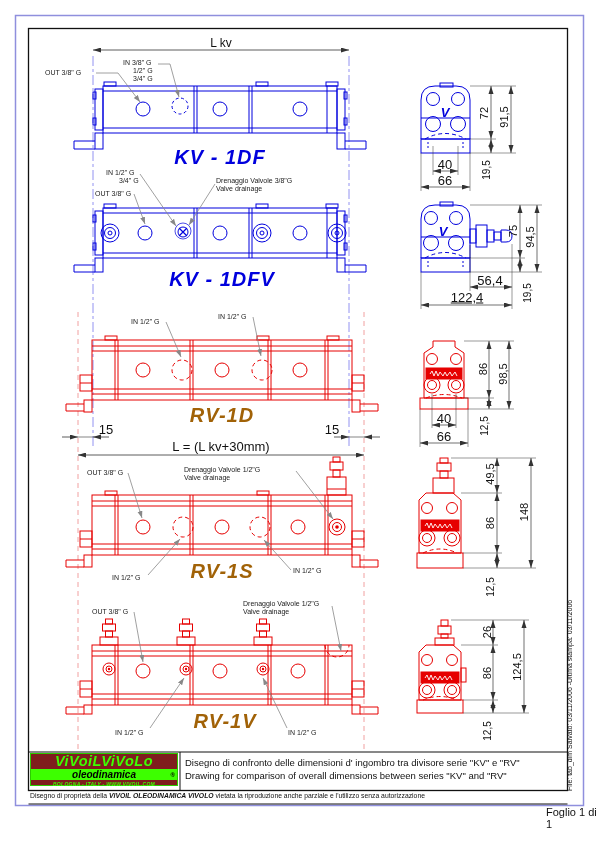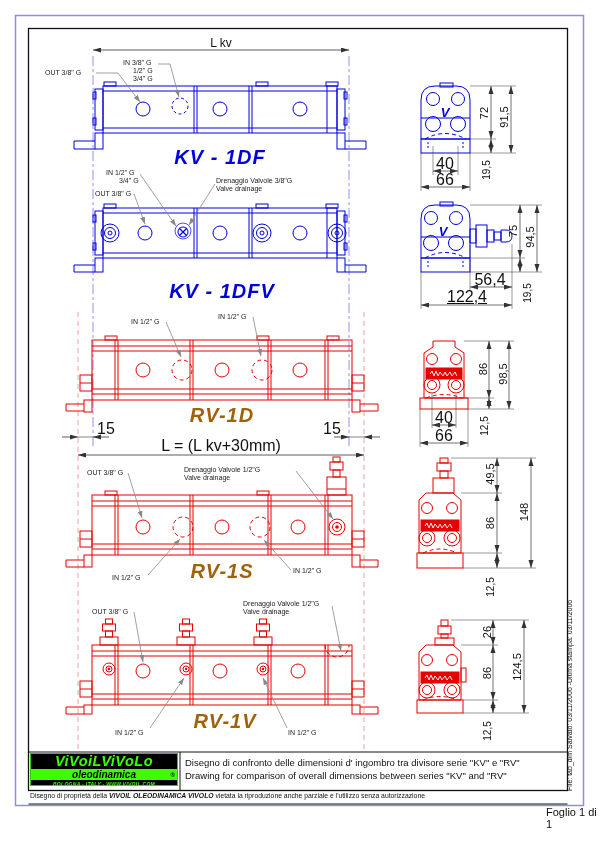--- a/index.html
+++ b/index.html
@@ -1,34 +1,34 @@
 <!DOCTYPE html>
 <html><head>
 <meta charset="utf-8">
 <style>
   html,body{margin:0;padding:0;}
   body{width:600px;height:849px;position:relative;background:#ffffff;
        font-family:"Liberation Sans",sans-serif;overflow:hidden;}
   #sheet{position:absolute;left:0;top:0;width:600px;height:849px;}
   svg{position:absolute;left:0;top:0;}
   .lbl{position:absolute;font-size:7px;color:#1a1a1a;white-space:nowrap;line-height:1.15;}
-  .dim{position:absolute;font-size:16px;color:#111;white-space:nowrap;
+  .dim{position:absolute;font-size:13px;color:#111;white-space:nowrap;
        transform:translate(-50%,-50%);}
   .vdim{position:absolute;font-size:11px;color:#111;white-space:nowrap;
        transform:translate(-50%,-50%) rotate(-90deg);}
   .model{position:absolute;font-weight:bold;font-style:italic;font-size:20px;
        letter-spacing:1px;transform:translateX(-50%);white-space:nowrap;text-align:right;}
   .model.blue{color:#0000dd;}
   .model.red{color:#a16207;}
   .vlogo{position:absolute;color:#0000dd;font-weight:bold;font-style:italic;
        font-size:13px;transform:translate(-50%,-50%);}
   .dimsm{font-size:10px;}
   
   #logo-box{position:absolute;left:30px;top:753px;width:148px;height:33px;
-       background:#000000;border:1px solid #2ccc00;box-sizing:border-box;text-align:center;}
+       background:#7f1d1d;border:1px solid #2ccc00;box-sizing:border-box;text-align:center;}
   #logo-line1{font-weight:bold;font-style:italic;font-size:14.5px;color:#3dff00;
        letter-spacing:0.5px;line-height:15px;}
   #logo-line2{background:#3dff00;color:#000;font-weight:bold;font-style:italic;
        font-size:10px;line-height:11px;position:relative;}
   #logo-reg{position:absolute;right:2px;top:1px;font-size:6px;font-style:normal;}
   #logo-line3{color:#3dff00;font-weight:bold;font-style:italic;font-size:5px;
        line-height:8px;letter-spacing:0.3px;}
   #title-box{position:absolute;left:180px;top:752px;width:388px;height:21px;
        box-sizing:border-box;padding:4px 0 0 5px;font-size:9.5px;color:#111;line-height:13px;}
   #property-strip{position:absolute;left:28px;top:792px;width:540px;height:12px;
@@ -469,21 +469,21 @@
   <div class="vdim" style="left:504px;top:117px;">91,5</div>
   <div class="dim" style="left:445px;top:164px;">40</div>
   <div class="dim" style="left:445px;top:180px;">66</div>
   <div class="vdim dimsm" style="left:486px;top:170px;">19,5</div>
 
   <div class="lbl" style="left:106px;top:169px;">IN  1/2" G</div>
   <div class="lbl" style="left:119px;top:177px;">3/4" G</div>
   <div class="lbl" style="left:95px;top:190px;">OUT 3/8" G</div>
   <div class="lbl" style="left:216px;top:177px;">Drenaggio Valvole 3/8"G</div>
   <div class="lbl" style="left:216px;top:185px;">Valve drainage</div>
-  <div class="model blue" style="left:222px;top:280px;">KV - 1DFV</div>
+  <div class="model blue" style="left:222px;top:268px;">KV - 1DFV</div>
   <div class="vlogo" style="left:443px;top:231px;">V</div>
   <div class="vdim" style="left:513px;top:231px;">75</div>
   <div class="vdim" style="left:530px;top:237px;">94,5</div>
   <div class="dim" style="left:490px;top:280px;">56,4</div>
   <div class="dim" style="left:467px;top:297px;text-decoration:underline;">122,4</div>
   <div class="vdim dimsm" style="left:527px;top:293px;">19,5</div>
 
   <div class="lbl" style="left:131px;top:318px;">IN 1/2" G</div>
   <div class="lbl" style="left:218px;top:313px;">IN 1/2" G</div>
   <div class="model red" style="left:222px;top:404px;">RV-1D</div>

